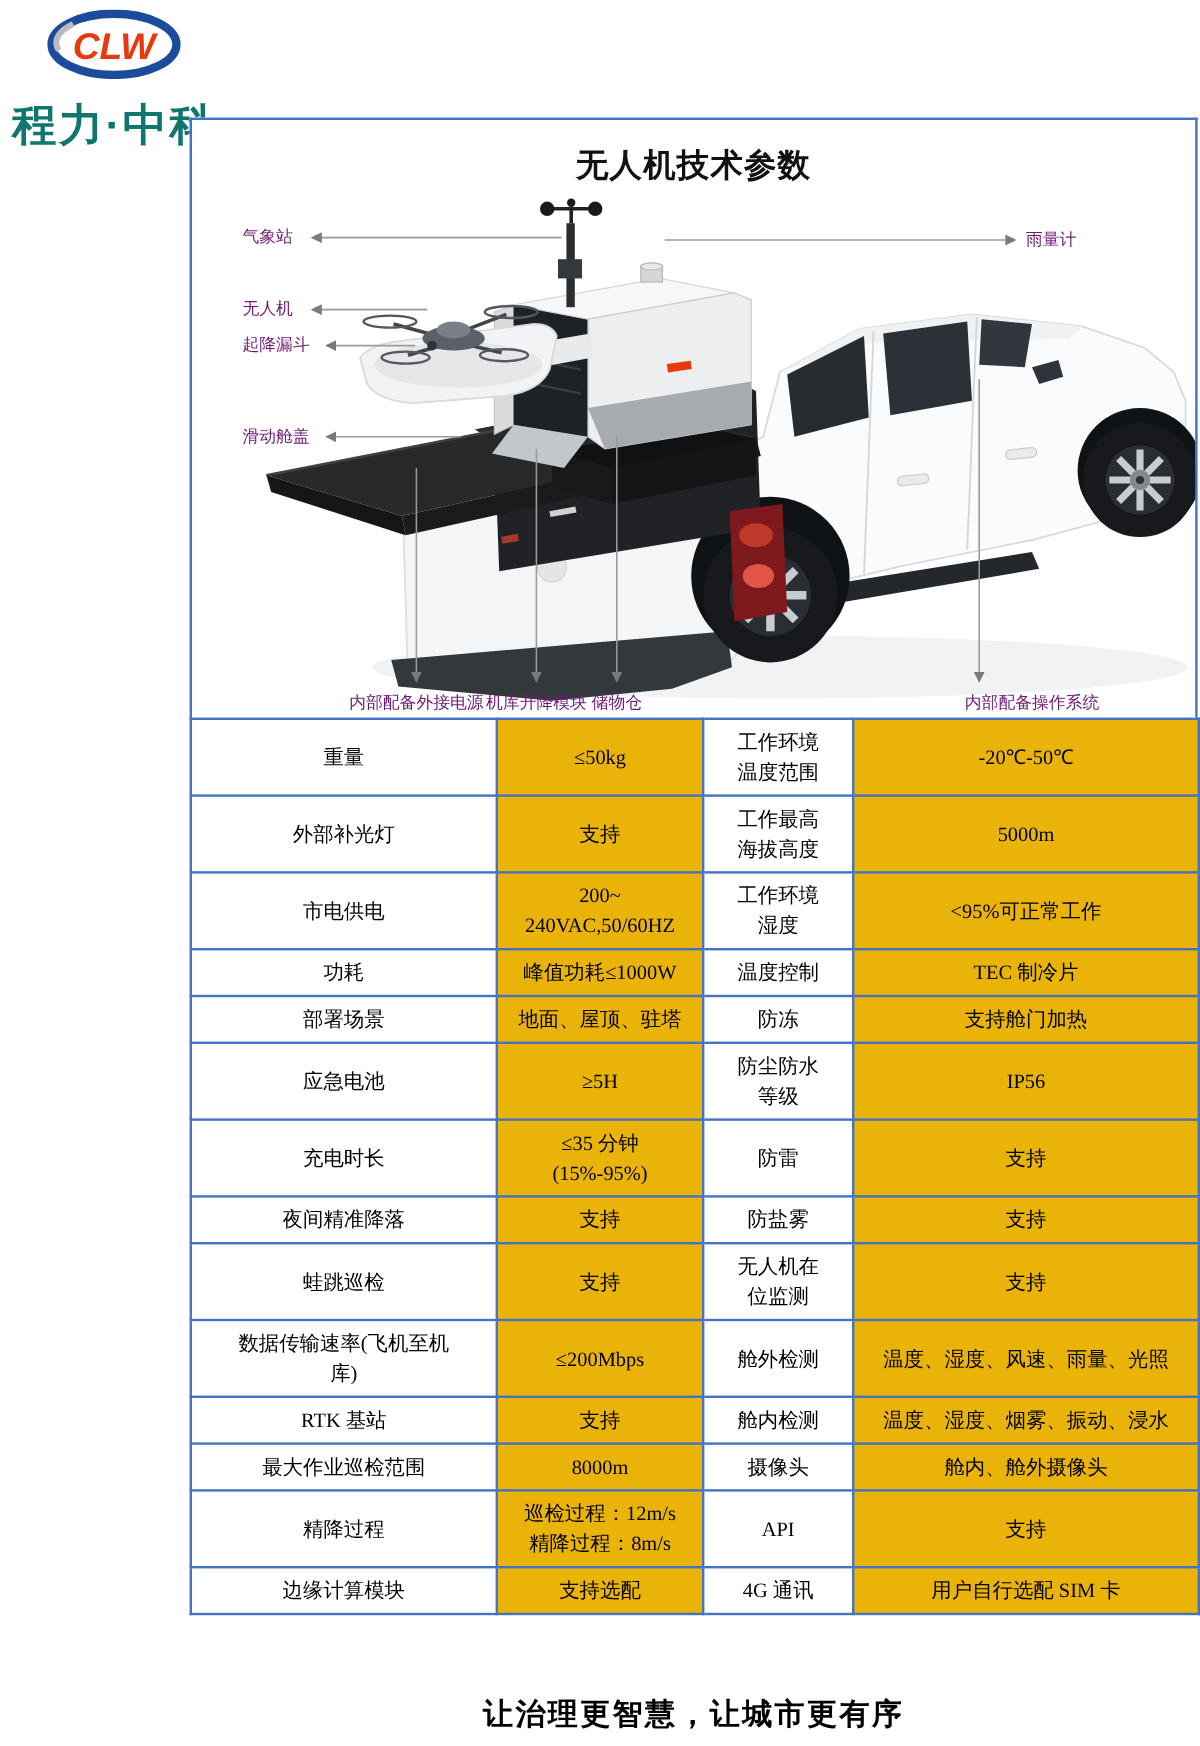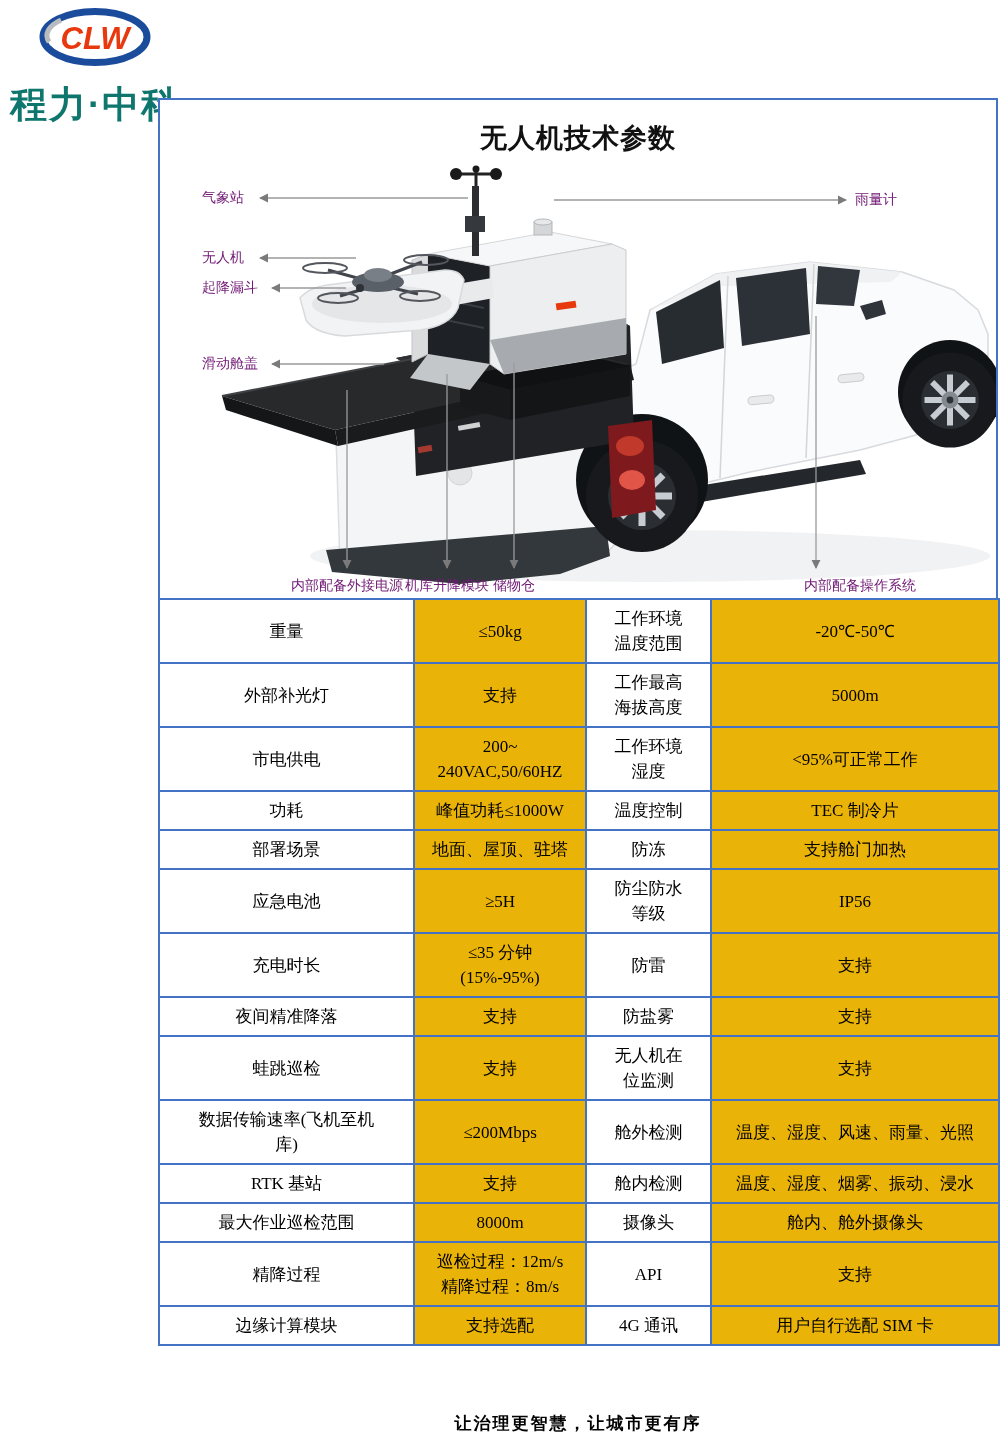--- a/index.html
+++ b/index.html
@@ -65,21 +65,21 @@
     color:#000;
     font-family:"Liberation Serif", serif;
   }
   table.spec td.lab{ background:#ffffff; }
   table.spec td.val{ background:#eab308;margin-top:13px; }
   col.c1{width:255px;} col.c2{width:172px;} col.c3{width:125px;} col.c4{width:288px;}
   
   .slogan{
     position:absolute; left:158px; top:1412px; width:840px;
     text-align:center;
-    font-size:17px; font-weight:bold; color:#000;
+    font-size:25px; font-weight:bold; color:#000;
     font-family:"Liberation Serif", serif;
     letter-spacing:2px;
   }
 </style>
 </head>
 <body>
 
 <div class="brand">
   <svg width="112" height="58" viewBox="0 0 112 58">
     <ellipse cx="56" cy="29" rx="52" ry="25.5" fill="#ffffff" stroke="#1b4c9c" stroke-width="7"></ellipse>

